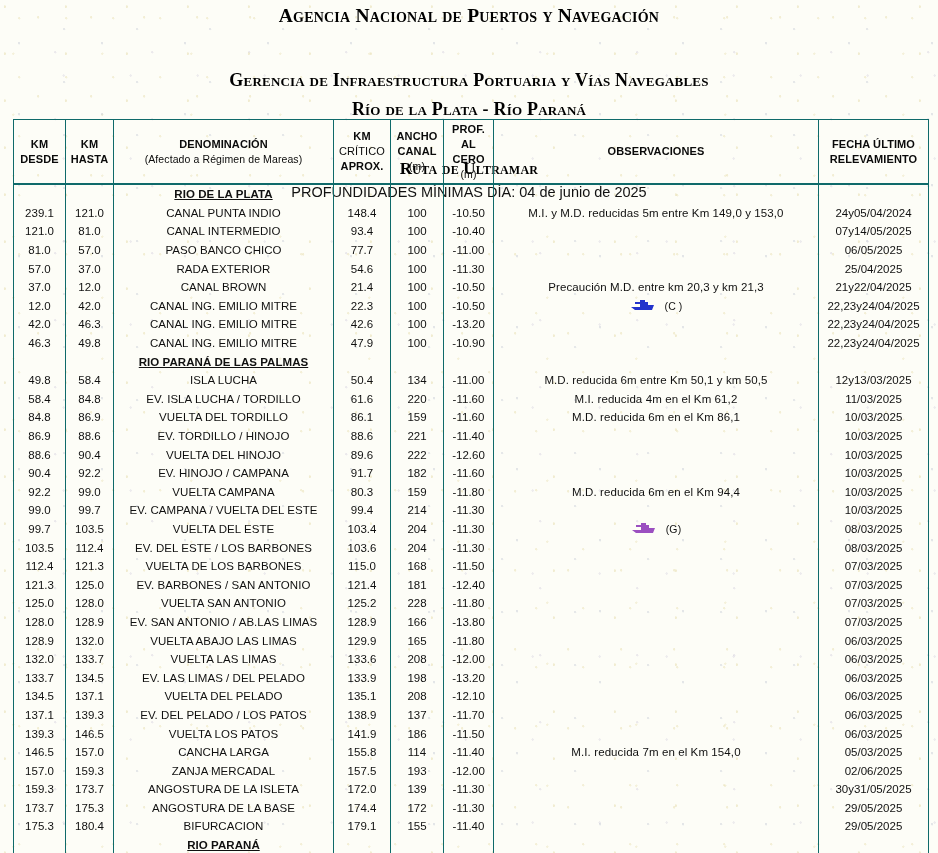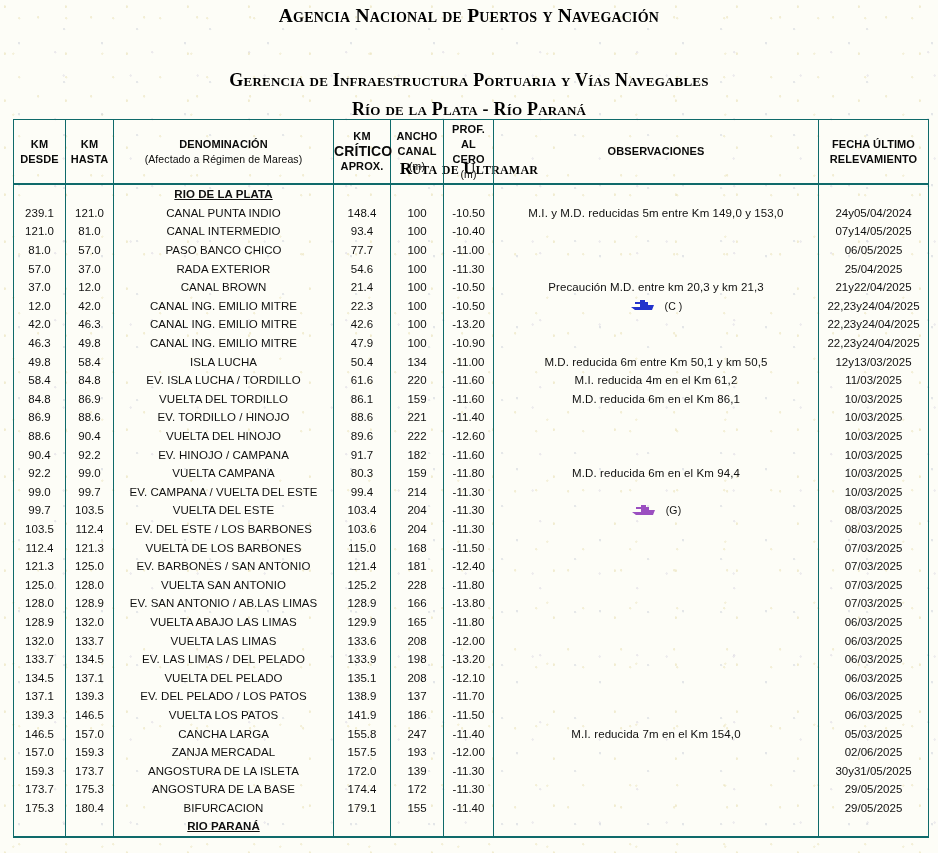--- a/index.html
+++ b/index.html
@@ -157,20 +157,21 @@
 
 <div id="paper-texture"></div>
 
 <div id="page">
 
   <div class="masthead">
     <div class="mh-line1">Agencia Nacional de Puertos y Navegación</div>
     <div class="mh-line2">Gerencia de Infraestructura Portuaria y Vías Navegables</div>
     <div class="mh-line3">Río de la Plata - Río Paraná</div>
     <div class="mh-line4">Ruta de Ultramar</div>
+    <div class="mh-line5">PROFUNDIDADES MÍNIMAS DÍA: 04 de junio de 2025</div>
   </div>
 
   <div class="tbl-wrap">
     <table class="depths">
       <colgroup>
         <col class="c-desde">
           <col class="c-hasta">
           <col class="c-denom">
           <col class="c-kmcrit">
         <col class="c-ancho">
@@ -187,21 +188,21 @@
           <th>
             <span>KM</span>
             <span class="sub" style="font-weight:bold;font-size:11px">HASTA</span>
           </th>
           <th>
             <span>DENOMINACIÓN</span>
             <span class="sub">(Afectado a Régimen de Mareas)</span>
           </th>
           <th>
             <span>KM</span>
-            <span class="sub" style="font-weight:bold;font-size:14px">CRÍTICO</span>
+            <span class="sub" style="font-weight:normal;font-size:11px">CRÍTICO</span>
             <span class="sub" style="font-weight:bold;font-size:11px">APROX.</span>
           </th>
           <th>
             <span>ANCHO</span>
             <span class="sub" style="font-weight:bold;font-size:11px">CANAL</span>
             <span class="sub">(m)</span>
           </th>
           <th>
             <span>PROF.</span>
             <span class="sub" style="font-weight:bold;font-size:11px">AL CERO</span>
@@ -306,20 +307,30 @@
           </tr>
           <tr>
             <td>46.3</td>
             <td>49.8</td>
             <td class="denom">CANAL ING. EMILIO MITRE</td>
             <td>47.9</td>
             <td>100</td>
             <td>-10.90</td>
             <td class="obs"></td>
             <td class="fecha">22,23y24/04/2025</td>
+          </tr>
+          <tr class="section">
+            <td></td>
+            <td></td>
+            <td class="denom"><span class="section-title">RIO PARANÁ DE LAS PALMAS</span></td>
+            <td></td>
+            <td></td>
+            <td></td>
+            <td class="obs"></td>
+            <td class="fecha"></td>
           </tr>
           <tr>
             <td>49.8</td>
             <td>58.4</td>
             <td class="denom">ISLA LUCHA</td>
             <td>50.4</td>
             <td>134</td>
             <td>-11.00</td>
             <td class="obs">M.D. reducida 6m entre Km 50,1 y km 50,5</td>
             <td class="fecha">12y13/03/2025</td>
@@ -519,21 +530,21 @@
             <td>186</td>
             <td>-11.50</td>
             <td class="obs"></td>
             <td class="fecha">06/03/2025</td>
           </tr>
           <tr>
             <td>146.5</td>
             <td>157.0</td>
             <td class="denom">CANCHA LARGA</td>
             <td>155.8</td>
-            <td>247</td>
+            <td>114</td>
             <td>-11.40</td>
             <td class="obs">M.I. reducida 7m en el Km 154,0</td>
             <td class="fecha">05/03/2025</td>
           </tr>
           <tr>
             <td>157.0</td>
             <td>159.3</td>
             <td class="denom">ZANJA MERCADAL</td>
             <td>157.5</td>
             <td>193</td>

